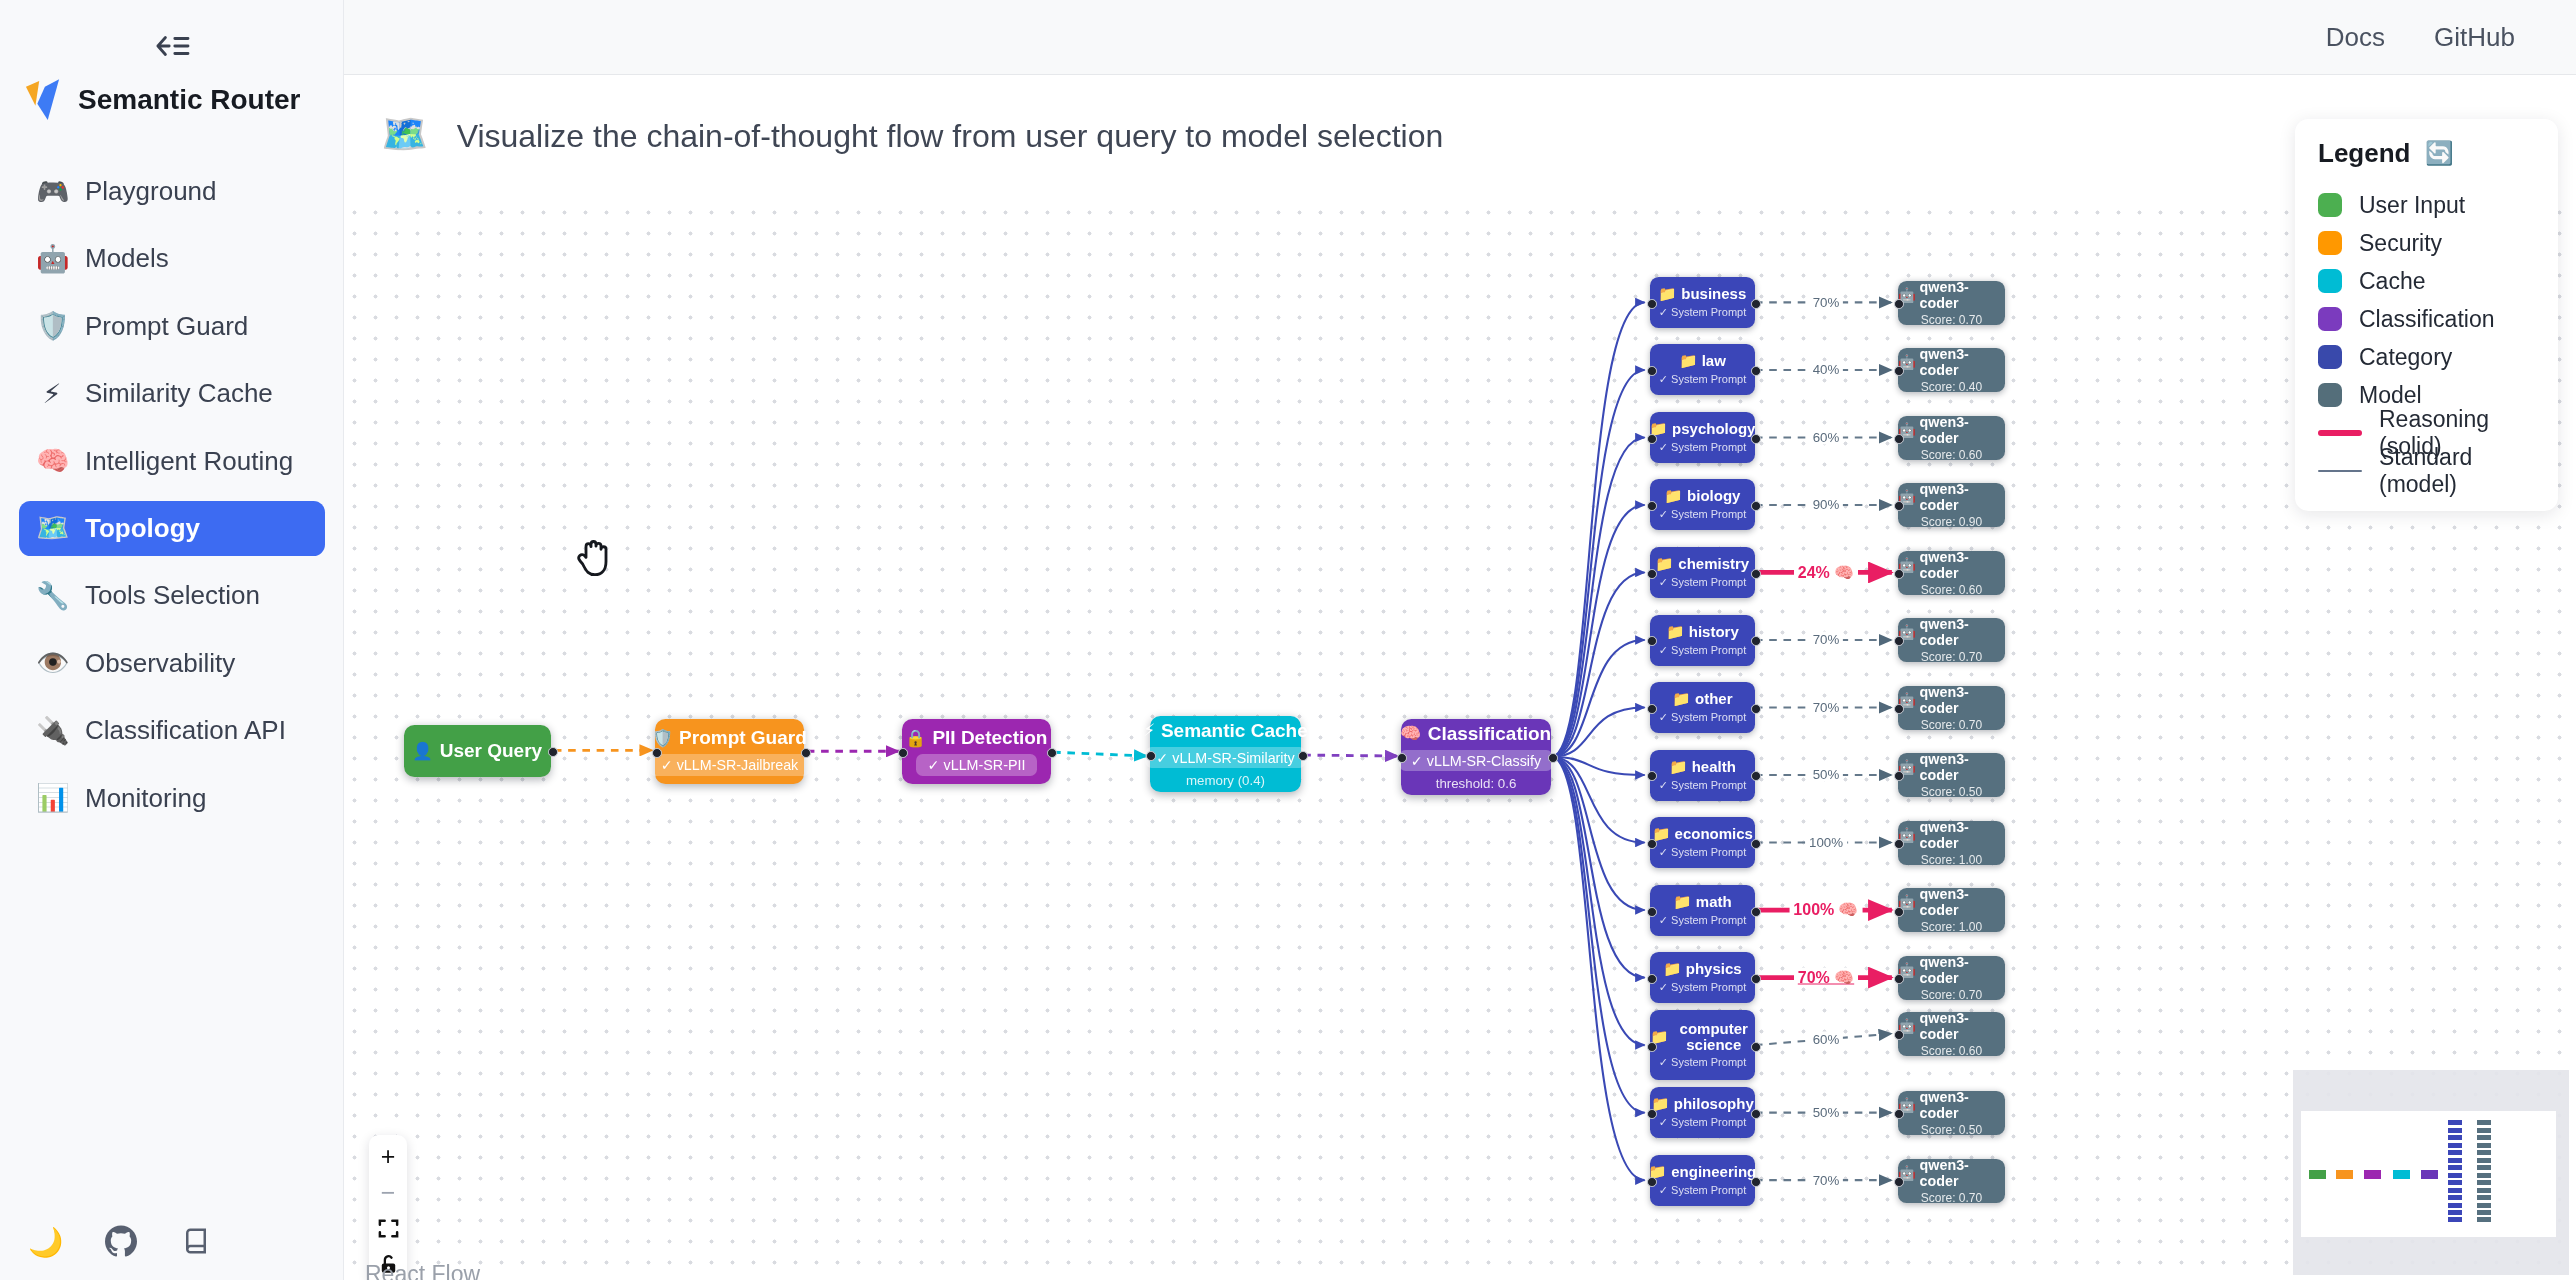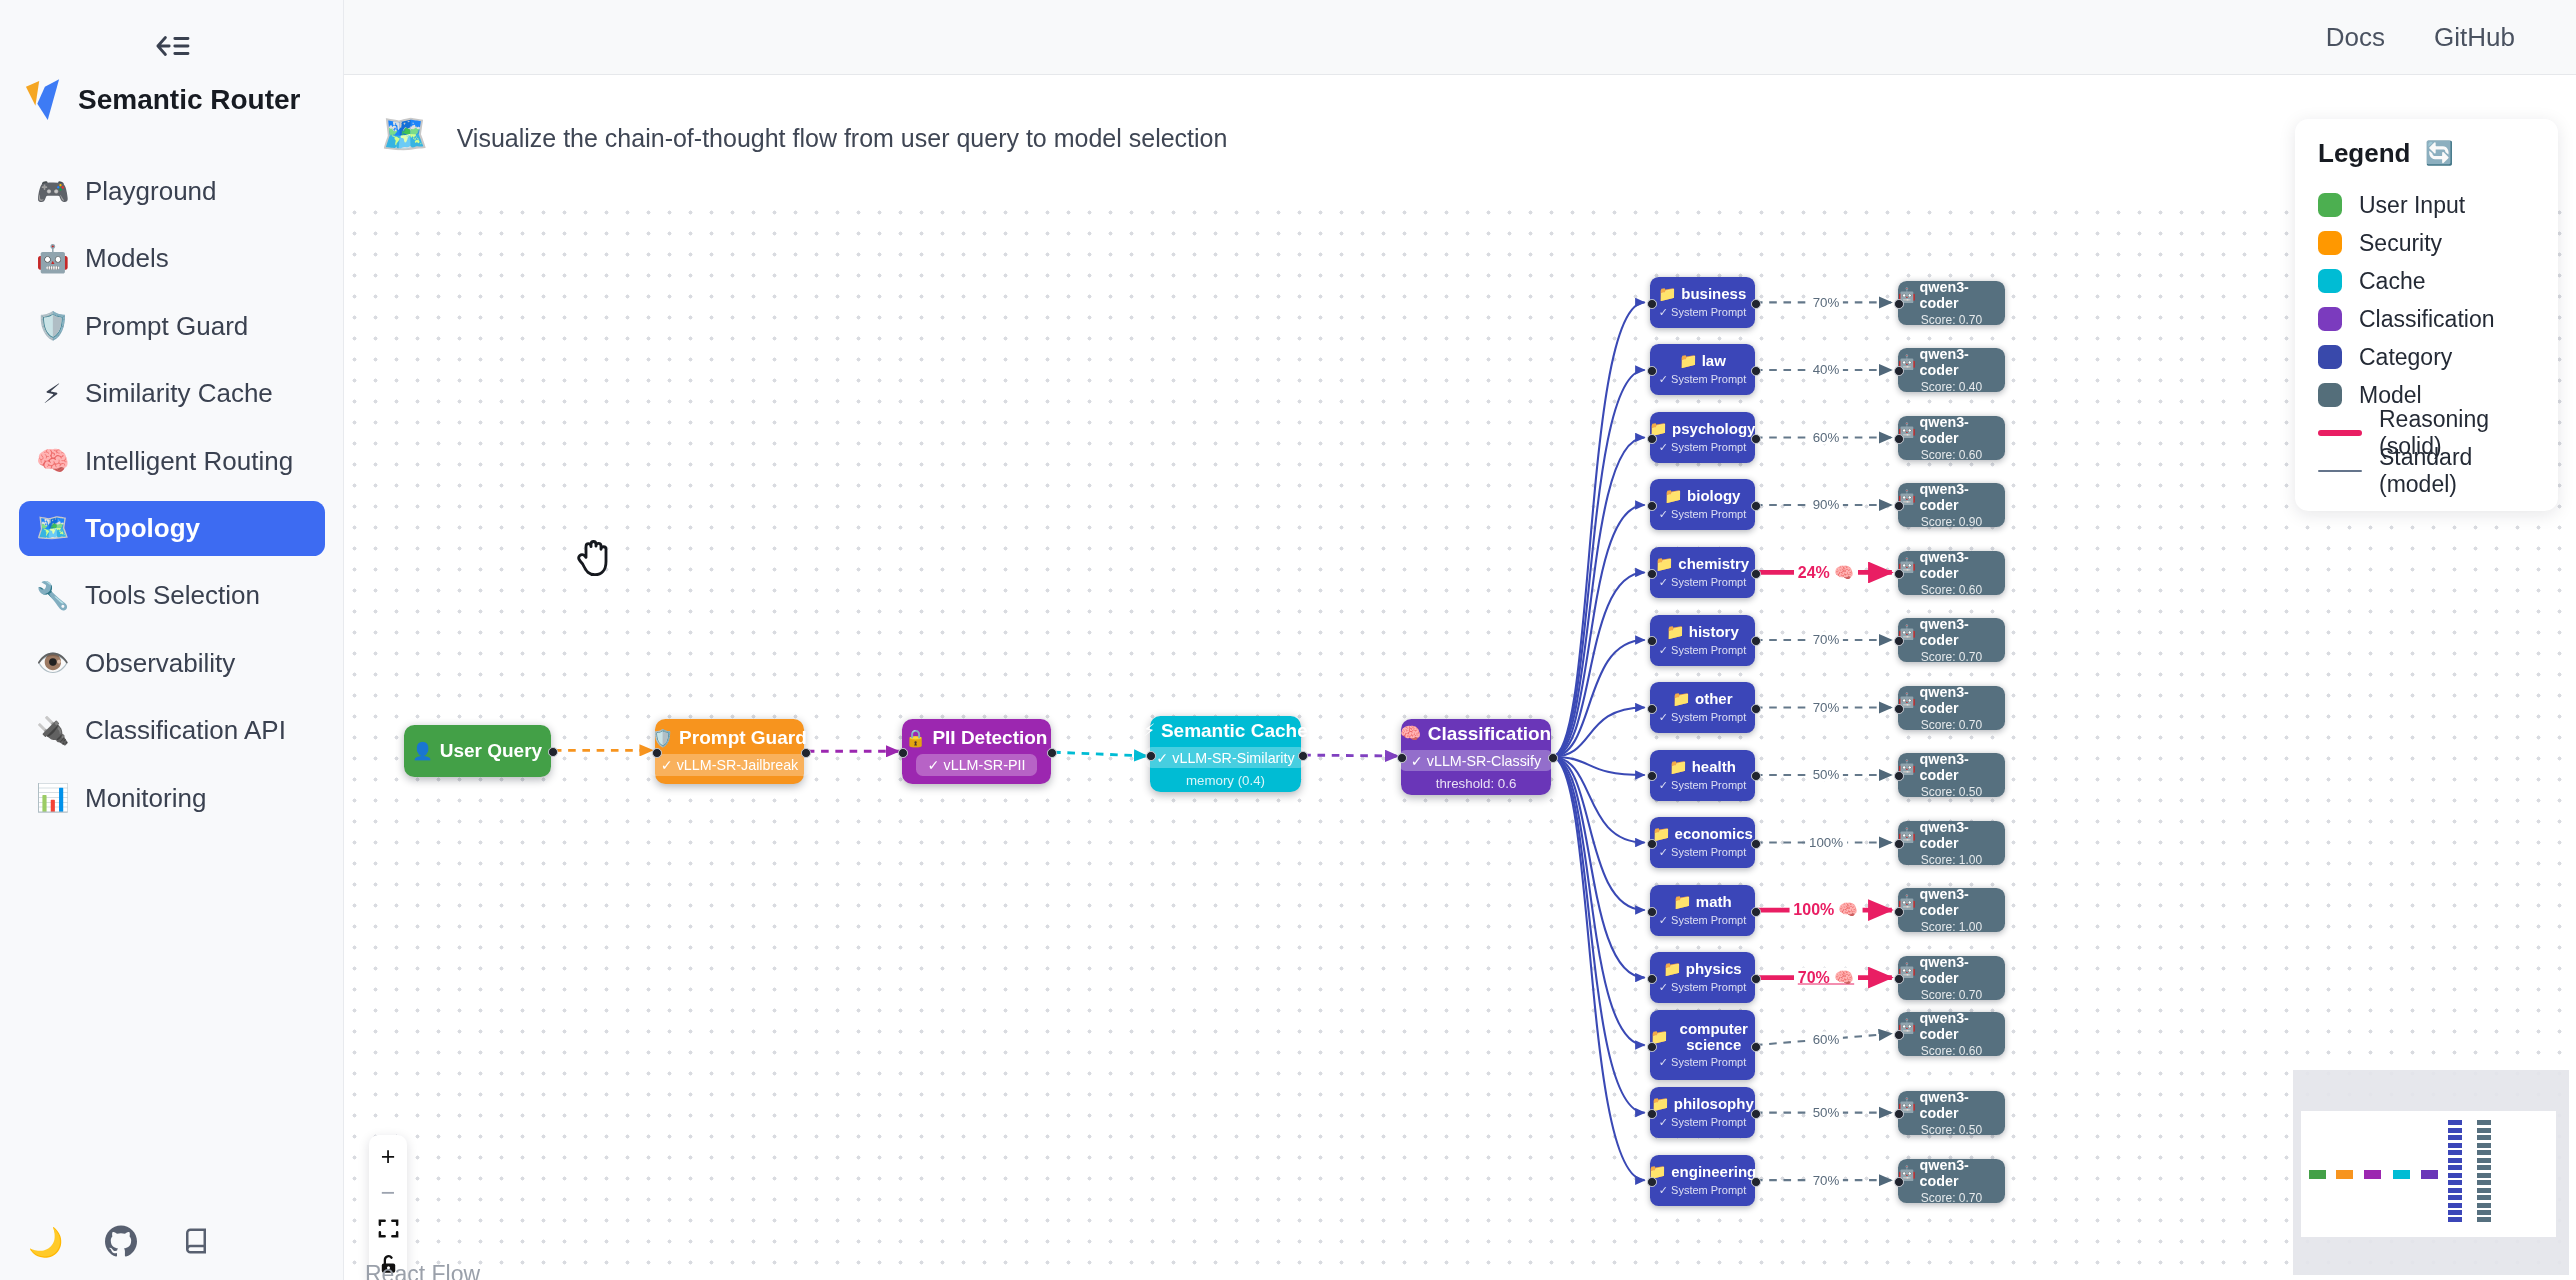--- a/index.html
+++ b/index.html
@@ -30,21 +30,21 @@
             padding:0 17px;box-sizing:border-box;cursor:pointer;font-size:26px;color:#3a4150;}
   .nav-item .nav-icon{width:32px;font-size:27px;text-align:center;}
   .nav-item.active{background:#3d6bf2;color:#fff;font-weight:bold;}
   #sidefoot{position:absolute;left:28.5px;bottom:21px;display:flex;align-items:center;gap:42px;}
   .foot-icon{width:34px;height:34px;font-size:28.5px;line-height:34px;cursor:pointer;color:#586070;}
 
   
   #header{position:absolute;left:381px;top:112px;z-index:8;display:flex;align-items:baseline;gap:15px;}
   #header .h-icon{font-size:38px;}
   #header .h-title{font-size:44px;font-weight:bold;color:#14181f;letter-spacing:0.2px;}
-  #header .h-sub{font-size:25px;color:#3f4654;margin-left:13.3px;}
+  #header .h-sub{font-size:32px;color:#3f4654;margin-left:13.3px;}
 
   
   #legend{position:absolute;left:2295px;top:119px;width:263px;z-index:20;background:#fff;
           border-radius:13.3px;box-shadow:0 3.8px 17px rgba(20,24,40,.10);padding:19px 23px 21px;box-sizing:border-box;}
   #legend .lg-title{font-size:26px;font-weight:bold;color:#171b22;display:flex;align-items:center;gap:15px;margin-bottom:17px;}
   .legend-row{display:flex;align-items:center;gap:17px;height:38px;}
   .legend-swatch{width:24px;height:24px;border-radius:6.7px;flex:0 0 auto;}
   .legend-label{font-size:23px;color:#242a35;}
   .legend-line{width:44px;height:4.8px;border-radius:2.9px;flex:0 0 auto;}
 

